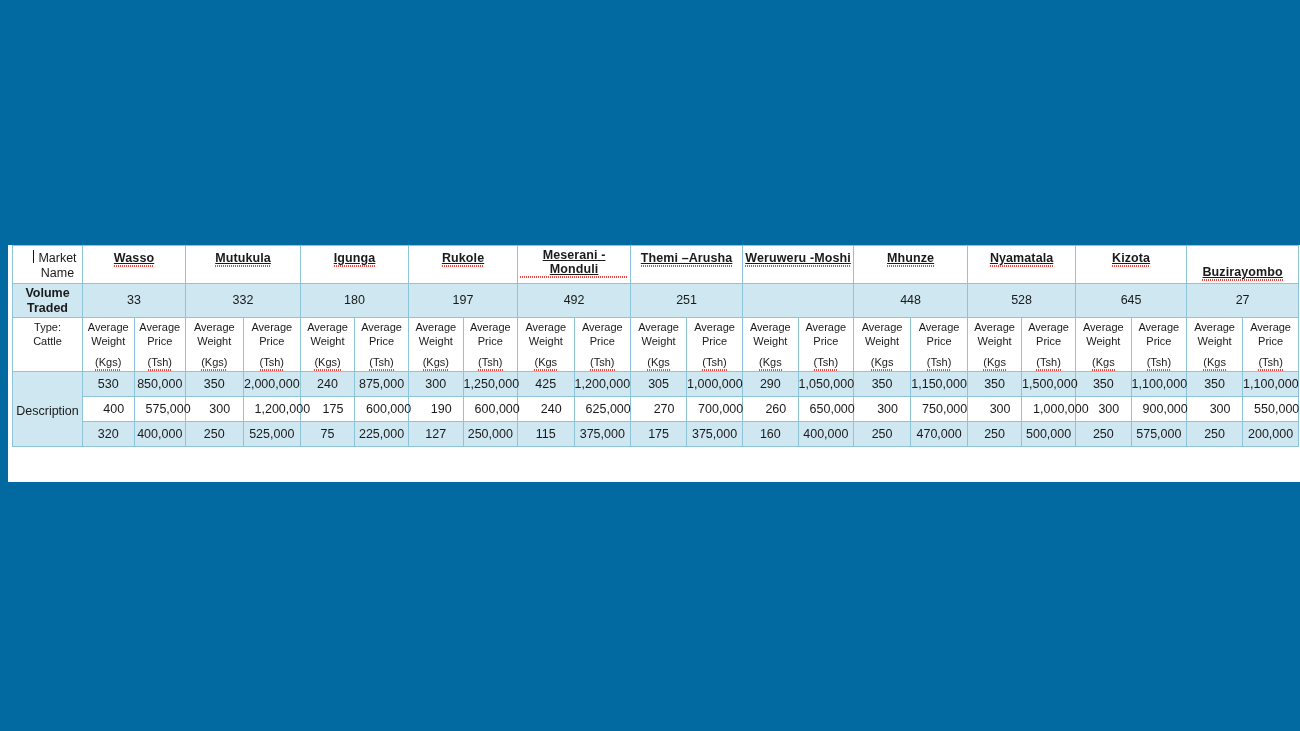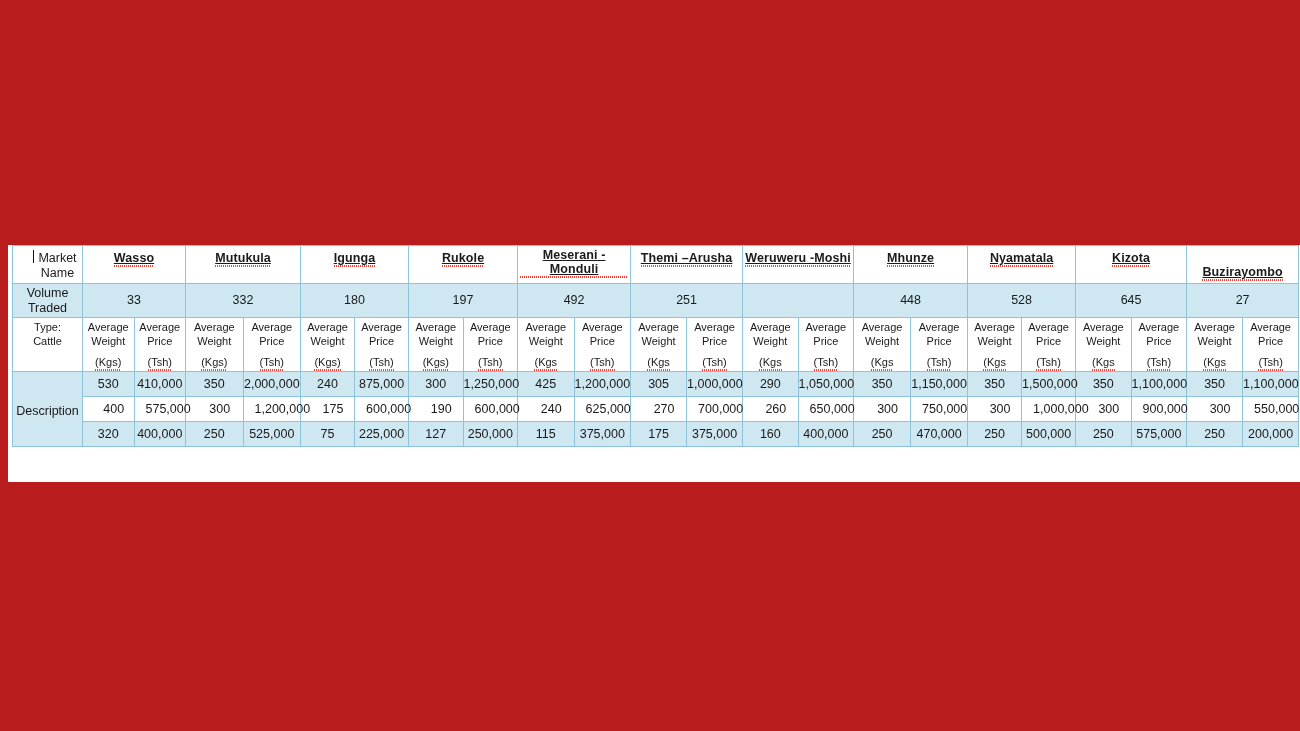--- a/index.html
+++ b/index.html
@@ -7,21 +7,21 @@
     padding: 0;
     background: #000000;
     width: 1300px;
     height: 731px;
     overflow: hidden;
   }
   #stage {
     position: relative;
     width: 1300px;
     height: 731px;
-    background: #b91c1c;
+    background: #0369a1;
   }
 
   
   #doc-slab {
     position: absolute;
     left: 8px;
     top: 245px;
     width: 1292px;
     height: 237px;
     background: #ffffff;
@@ -99,21 +99,21 @@
   }
 
   
   tr.row-volume td {
     height: 34px;
     background: #cee7f0;
     font-size: 12.5px;
     line-height: 15px;
   }
   tr.row-volume td.stub {
-    font-weight: normal;
+    font-weight: bold;
   }
 
   
   tr.row-sub td {
     height: 50px;
     font-size: 11px;
     line-height: 13.5px;
     vertical-align: top;
     padding-top: 3px;
   }
@@ -236,21 +236,21 @@
             <td><span>Average Weight</span><br><span class="unit">(Kgs</span></td>
             <td><span>Average Price</span><br><span class="unit">(Tsh)</span></td>
             <td><span>Average Weight</span><br><span class="unit">(Kgs</span></td>
             <td><span>Average Price</span><br><span class="unit">(Tsh)</span></td>
             <td><span>Average Weight</span><br><span class="unit">(Kgs</span></td>
             <td><span>Average Price</span><br><span class="unit">(Tsh)</span></td>
           </tr>
         <tr class="row-data shaded">
           <td class="desc" rowspan="3">Description</td>
         <td>530</td>
-            <td>410,000</td>
+            <td>850,000</td>
             <td class="black-right">350</td>
             <td class="black-left">2,000,000</td>
             <td>240</td>
             <td>875,000</td>
             <td>300</td>
             <td>1,250,000</td>
             <td>425</td>
             <td>1,200,000</td>
             <td>305</td>
             <td>1,000,000</td>

